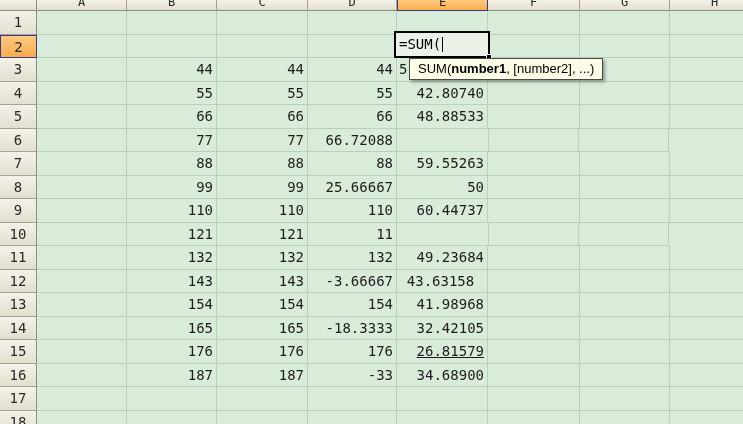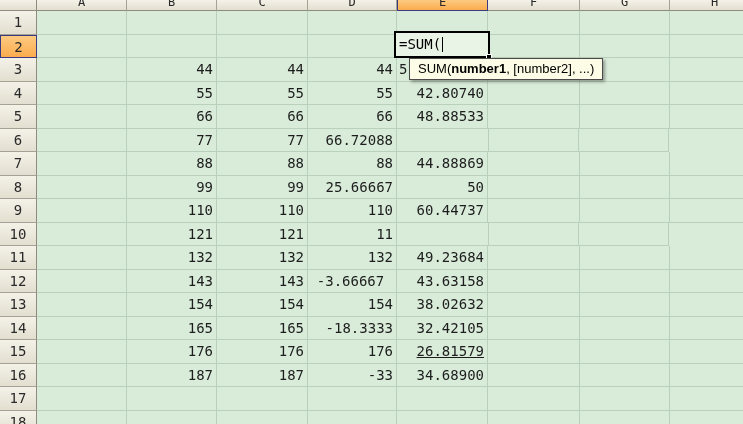--- a/index.html
+++ b/index.html
@@ -176,21 +176,21 @@
         <div class="cell" style="width: 92px;"></div>
         <div class="cell" style="width: 90px;"></div>
         <div class="cell" style="width: 90px;"></div>
       </div>
       <div class="sheet-row">
         <div class="row-h">7</div>
         <div class="cell" style="width: 90px;"></div>
         <div class="cell" style="width: 90px;">88</div>
         <div class="cell" style="width: 91px;">88</div>
         <div class="cell" style="width: 89px;">88</div>
-        <div class="cell" style="width: 91px;">44.88869</div>
+        <div class="cell" style="width: 91px;">59.55263</div>
         <div class="cell" style="width: 92px;"></div>
         <div class="cell" style="width: 90px;"></div>
         <div class="cell" style="width: 90px;"></div>
       </div>
       <div class="sheet-row">
         <div class="row-h">8</div>
         <div class="cell" style="width: 90px;"></div>
         <div class="cell" style="width: 90px;">99</div>
         <div class="cell" style="width: 91px;">99</div>
         <div class="cell" style="width: 89px;">25.66667</div>
@@ -229,33 +229,33 @@
         <div class="cell" style="width: 91px;">49.23684</div>
         <div class="cell" style="width: 92px;"></div>
         <div class="cell" style="width: 90px;"></div>
         <div class="cell" style="width: 90px;"></div>
       </div>
       <div class="sheet-row">
         <div class="row-h">12</div>
         <div class="cell" style="width: 90px;"></div>
         <div class="cell" style="width: 90px;">143</div>
         <div class="cell" style="width: 91px;">143</div>
-        <div class="cell" style="width: 89px; text-align: center;">-3.66667</div>
-        <div class="cell" style="width: 91px;">43.63158</div>
+        <div class="cell" style="width: 89px;">-3.66667</div>
+        <div class="cell" style="width: 91px; text-align: center;">43.63158</div>
         <div class="cell" style="width: 92px;"></div>
         <div class="cell" style="width: 90px;"></div>
         <div class="cell" style="width: 90px;"></div>
       </div>
       <div class="sheet-row">
         <div class="row-h">13</div>
         <div class="cell" style="width: 90px;"></div>
         <div class="cell" style="width: 90px;">154</div>
         <div class="cell" style="width: 91px;">154</div>
         <div class="cell" style="width: 89px;">154</div>
-        <div class="cell" style="width: 91px;">38.02632</div>
+        <div class="cell" style="width: 91px;">41.98968</div>
         <div class="cell" style="width: 92px;"></div>
         <div class="cell" style="width: 90px;"></div>
         <div class="cell" style="width: 90px;"></div>
       </div>
       <div class="sheet-row">
         <div class="row-h">14</div>
         <div class="cell" style="width: 90px;"></div>
         <div class="cell" style="width: 90px;">165</div>
         <div class="cell" style="width: 91px;">165</div>
         <div class="cell" style="width: 89px;">-18.3333</div>

